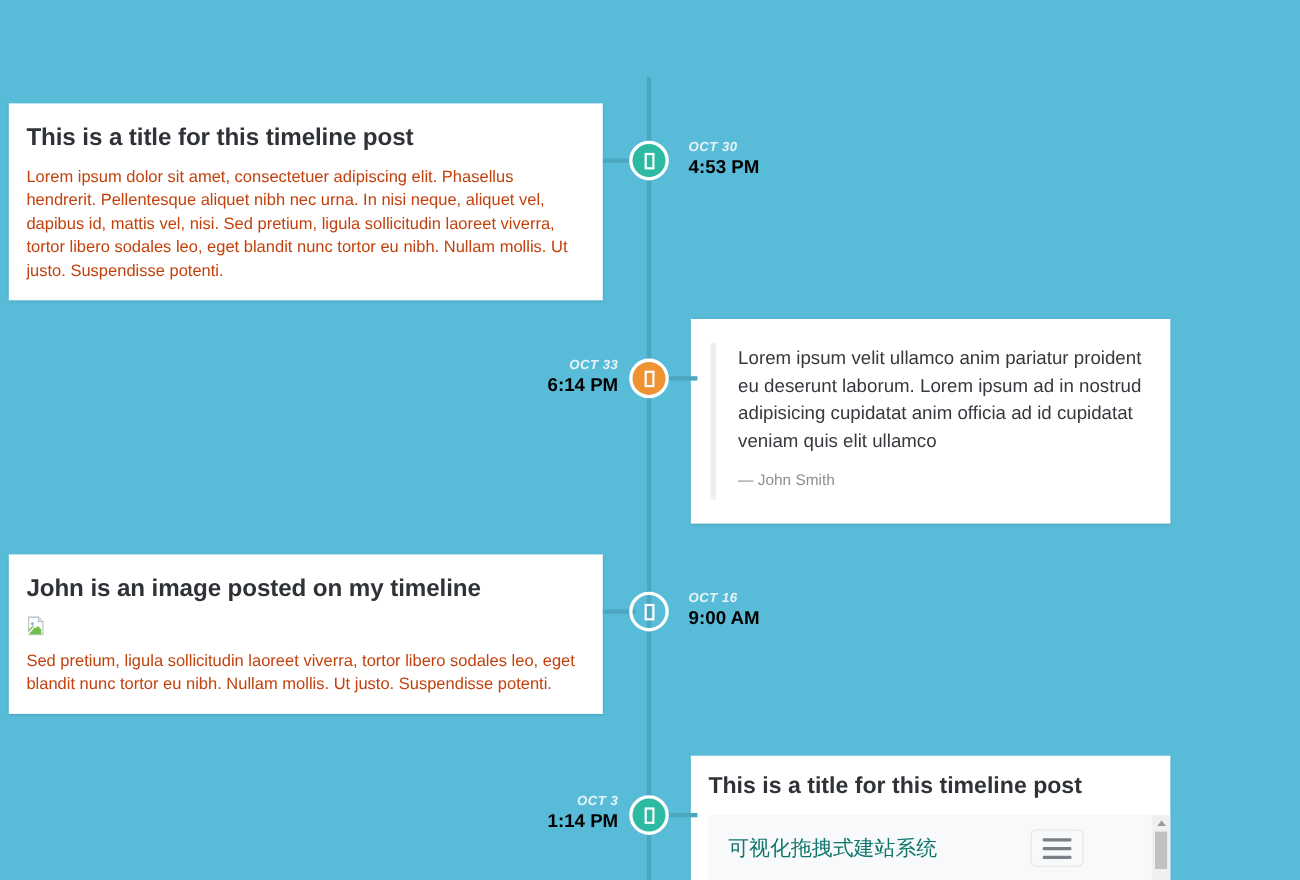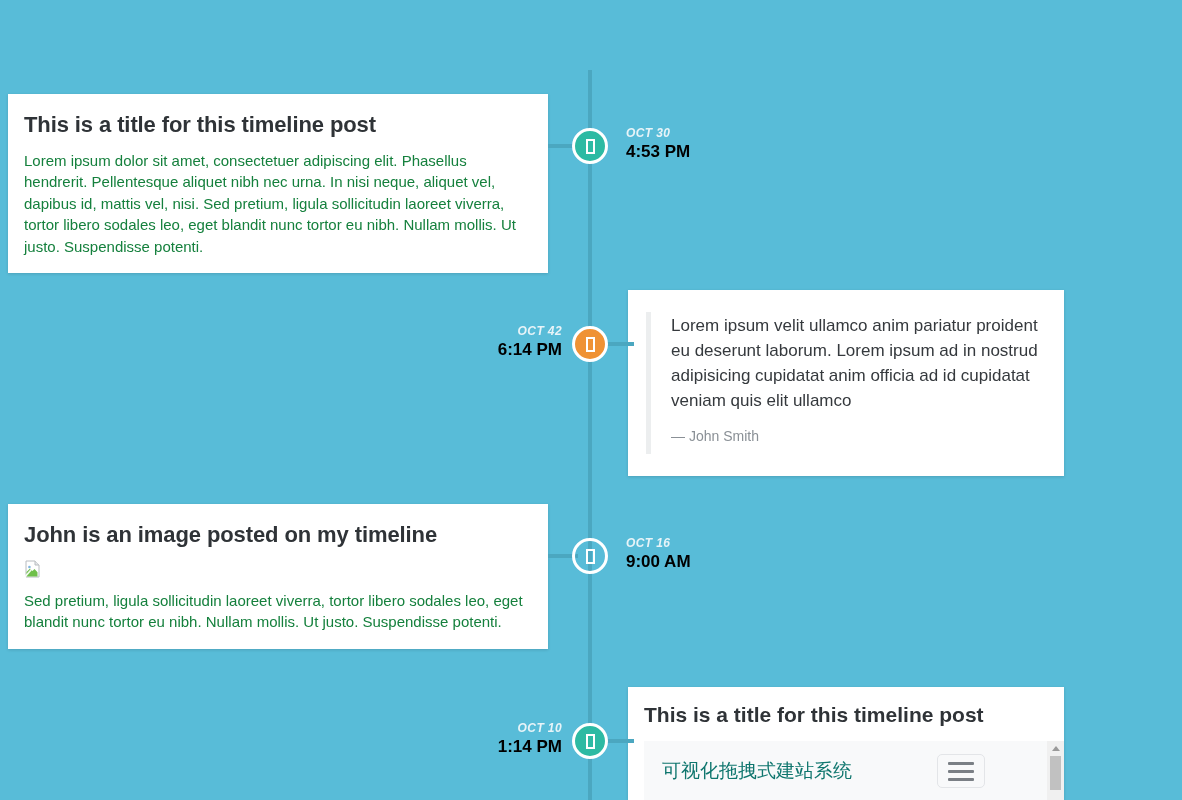--- a/index.html
+++ b/index.html
@@ -111,21 +111,21 @@
     margin: 0 0 12px 0;
     font-size: 22px;
     font-weight: bold;
     color: #2f3337;
     letter-spacing: -0.1px;
   }
   .card-text {
     margin: 0;
     font-size: 15px;
     line-height: 1.43;
-    color: #15803d;
+    color: #c2410c;
   }
 
   
   .broken-image {
     display: block;
     width: 18px;
     height: 18px;
     margin: 4px 0 12px 0;
   }
 
@@ -261,21 +261,21 @@
           <footer>— John Smith</footer>
         </blockquote>
       </div>
     </div>
 
     <div class="marker orange" style="top:326px;">
       <span class="glyph"></span>
     </div>
 
     <div class="stamp left-side" style="top:325px;">
-      <span class="date">OCT 42</span>
+      <span class="date">OCT 33</span>
       <span class="time">6:14 PM</span>
     </div>
   </div>
 
   <div class="entry" style="top:0;">
 
     <div class="connector left" style="top:554px;"></div>
 
     <div class="card left" style="top:504px;">
       <div class="card-body">
@@ -328,18 +328,18 @@
           </div>
         </div>
       </div>
     </div>
 
     <div class="marker teal" style="top:723px;">
       <span class="glyph"></span>
     </div>
 
     <div class="stamp left-side" style="top:722px;">
-      <span class="date">OCT 10</span>
+      <span class="date">OCT 3</span>
       <span class="time">1:14 PM</span>
     </div>
   </div>
 
 </div>
 
 </body></html>

